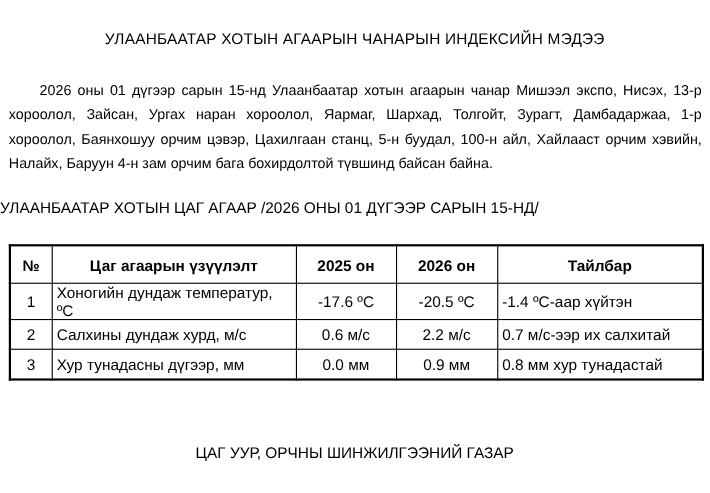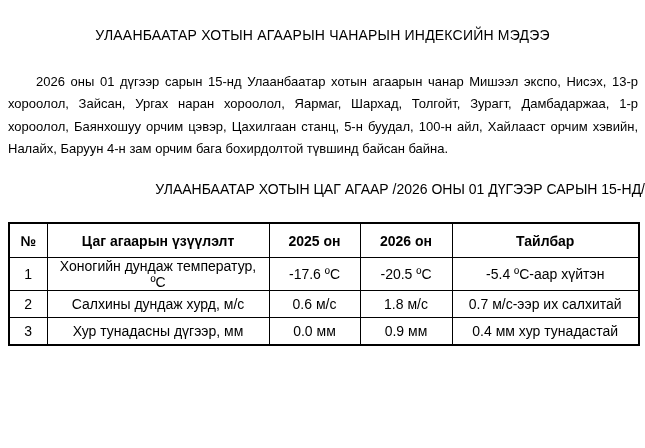--- a/index.html
+++ b/index.html
@@ -35,21 +35,21 @@
     font-size: 13px;
     line-height: 22.4px;
     text-align: justify;
     text-indent: 28px;
   }
   .section-title {
     position: absolute;
     top: 181px;
     left: 0;
     width: 100%;
-    text-align: right;
+    text-align: left;
     font-size: 14px;
     font-weight: 400;
     white-space: nowrap;
   }
   table.weather {
     position: absolute;
     top: 222px;
     left: 8px;
     width: 630px;
     border-collapse: collapse;
@@ -68,21 +68,21 @@
     text-align: center;
     vertical-align: middle;
     padding: 0 2px;
   }
   table.weather td {
     height: 26px;
     vertical-align: middle;
     padding: 0 4px;
   }
   td.cell-center, th.cell-center { text-align: center; }
-  td.cell-left { text-align: center; padding-left: 8px; }
+  td.cell-left { text-align: left; padding-left: 8px; }
   .footer {
     position: absolute;
     top: 400px;
     left: 0;
     width: 100%;
     text-align: center;
     font-size: 14px;
     line-height: 22px;
   }
 </style>
@@ -113,35 +113,36 @@
         <th class="cell-center">2026 он</th>
         <th class="cell-center">Тайлбар</th>
       </tr>
     </thead>
     <tbody>
       <tr>
         <td class="cell-center">1</td>
         <td class="cell-left">Хоногийн дундаж температур, ºС</td>
         <td class="cell-center">-17.6 ºС</td>
         <td class="cell-center">-20.5 ºС</td>
-        <td class="cell-left">-5.4 ºС-аар хүйтэн</td>
+        <td class="cell-left">-1.4 ºС-аар хүйтэн</td>
       </tr>
       <tr>
         <td class="cell-center">2</td>
         <td class="cell-left">Салхины дундаж хурд, м/с</td>
         <td class="cell-center">0.6 м/с</td>
-        <td class="cell-center">1.8 м/с</td>
+        <td class="cell-center">2.2 м/с</td>
         <td class="cell-left">0.7 м/с-ээр их салхитай</td>
       </tr>
       <tr>
         <td class="cell-center">3</td>
         <td class="cell-left">Хур тунадасны дүгээр, мм</td>
         <td class="cell-center">0.0 мм</td>
         <td class="cell-center">0.9 мм</td>
-        <td class="cell-left">0.4 мм хур тунадастай</td>
+        <td class="cell-left">0.8 мм хур тунадастай</td>
       </tr>
     </tbody>
   </table>
 
   <div class="footer">
+    <div>ЦАГ УУР, ОРЧНЫ ШИНЖИЛГЭЭНИЙ ГАЗАР</div>
   </div>
 
 </div>
 
 </body></html>

